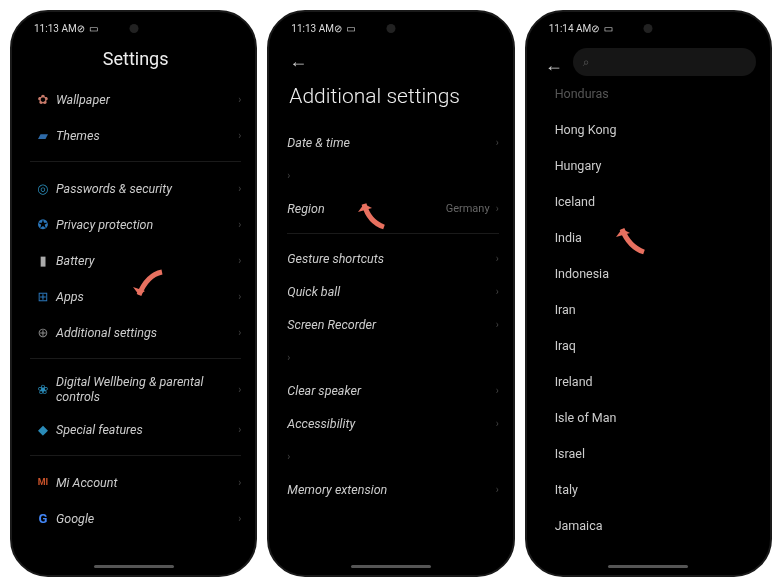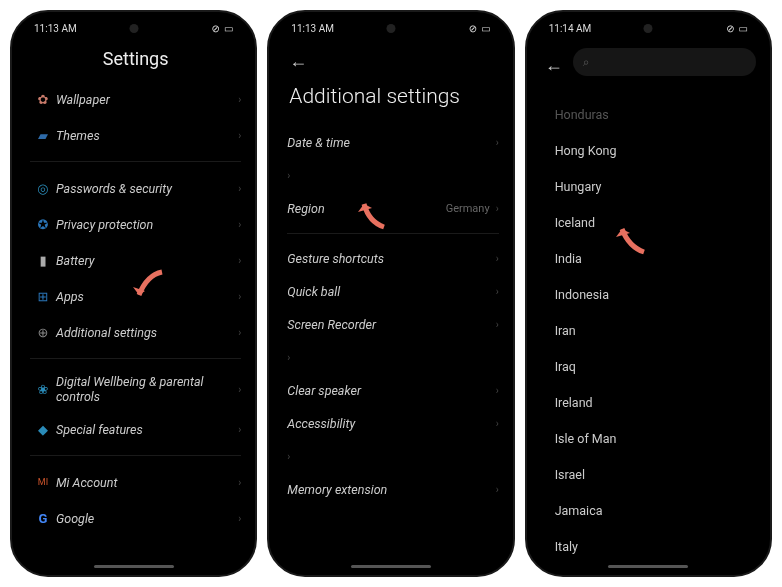--- a/index.html
+++ b/index.html
@@ -1,34 +1,34 @@
 <!DOCTYPE html>
 <html><head>
   <meta charset="utf-8">
   <style>
     * { margin:0; padding:0; box-sizing:border-box; font-family:-apple-system,BlinkMacSystemFont,"Segoe UI",Roboto,Arial,sans-serif; }
     body { width:782px; height:587px; background:#fff; display:flex; gap:10px; padding:10px; }
     .phone { flex:1; background:#000; border-radius:38px; position:relative; overflow:hidden; border:2px solid #1a1a1a; }
     .phone::after { content:""; position:absolute; bottom:7px; left:50%; transform:translateX(-50%); width:80px; height:3px; background:#555; border-radius:2px; }
     .notch { position:absolute; top:12px; left:50%; transform:translateX(-50%); width:9px; height:9px; background:#222; border-radius:50%; z-index:5; }
-    .statusbar { height:32px; display:flex; align-items:center; justify-content:space-between; padding:0 22px; font-size:10px; color:#ddd; }
+    .statusbar { height:32px; display:flex; align-items:center; justify-content:flex-start; padding:0 22px; font-size:10px; color:#ddd; }
     .status-right { display:flex; gap:4px; align-items:center; }
     .sb-icon { display:inline-block; }
     .screen { padding:0 14px 0 18px; height:calc(100% - 45px); overflow:hidden; color:#ddd; }
     .title-center { text-align:center; font-size:18px; color:#eee; margin:4px 0 12px; font-weight:400; }
     .title-left { font-size:21px; color:#eee; margin:12px 0 18px 2px; font-weight:300; }
     .back { font-size:18px; color:#ccc; margin:6px 0 0 2px; display:inline-block; }
     .row { display:flex; align-items:center; height:36px; font-size:12.5px; color:#ccc; position:relative; }
     .row.dense { height:33px; }
     .row .ico { width:26px; display:flex; justify-content:center; font-size:13px; }
     .row .lab { flex:1;font-style:italic; }
     .row .val { color:#666; font-size:11px; margin-right:6px; }
     .row .chev { color:#444; font-size:10px; }
     .sep { height:1px; background:#1a1a1a; margin:8px 0; }
-    .list-row { height:36px; display:flex; align-items:flex-end; font-size:12.5px; color:#ccc; padding-left:10px; }
+    .list-row { height:36px; display:flex; align-items:flex-start; font-size:12.5px; color:#ccc; padding-left:10px; }
     .search-bar { height:28px; background:#161616; border-radius:14px; margin:4px 0 10px; display:flex; align-items:center; padding:0 10px; color:#555; font-size:12px; }
     .arrow { position:absolute; width:40px; height:40px; pointer-events:none; }
     .wallpaper-ico{color:#c97b6b}.themes-ico{color:#2e6aa8}.pass-ico{color:#2a8bb8}.priv-ico{color:#2a75b8}.batt-ico{color:#aaa}.apps-ico{color:#2a75b8}.addl-ico{color:#888}.well-ico{color:#2a8bb8}.spec-ico{color:#2a8bb8}.mi-ico{color:#c9522a}.goog-ico{color:#4285f4}
   </style>
 </head>
 <body>
 
 <div class="phone">
   <div class="notch"></div>
   <div class="statusbar">
@@ -86,21 +86,21 @@
         <span class="chev">›</span>
       </div>
     <div class="row">
         <span class="ico spec-ico">◆</span>
         <span class="lab">Special features</span>
         <span class="chev">›</span>
       </div>
     <div class="sep"></div>
 
     <div class="row">
-        <span class="ico mi-ico" style="font-size:9px;font-weight:normal">MI</span>
+        <span class="ico mi-ico" style="font-size:9px;font-weight:bold">MI</span>
         <span class="lab">Mi Account</span>
         <span class="chev">›</span>
       </div>
     <div class="row">
         <span class="ico goog-ico" style="font-weight:bold">G</span>
         <span class="lab">Google</span>
         <span class="chev">›</span>
       </div>
   </div>
   <svg class="arrow" style="top:255px;left:115px" viewBox="0 0 40 40">
@@ -216,24 +216,24 @@
     <div class="list-row">
         <span>Ireland</span>
       </div>
     <div class="list-row">
         <span>Isle of Man</span>
       </div>
     <div class="list-row">
         <span>Israel</span>
       </div>
     <div class="list-row">
+        <span>Italy</span>
+      </div>
+    <div class="list-row">
         <span>Jamaica</span>
-      </div>
-    <div class="list-row">
-        <span>Italy</span>
       </div>
     <div class="list-row"></div>
   </div>
   <svg class="arrow" style="top:205px;left:85px" viewBox="0 0 40 40">
       <path d="M32 35 Q17 30 10 12" stroke="#e8705f" stroke-width="5" fill="none"></path>
       <path d="M10 12 L4 20 L18 16 Z" fill="#e8705f"></path>
     </svg>
 </div>
 
 </body></html>

